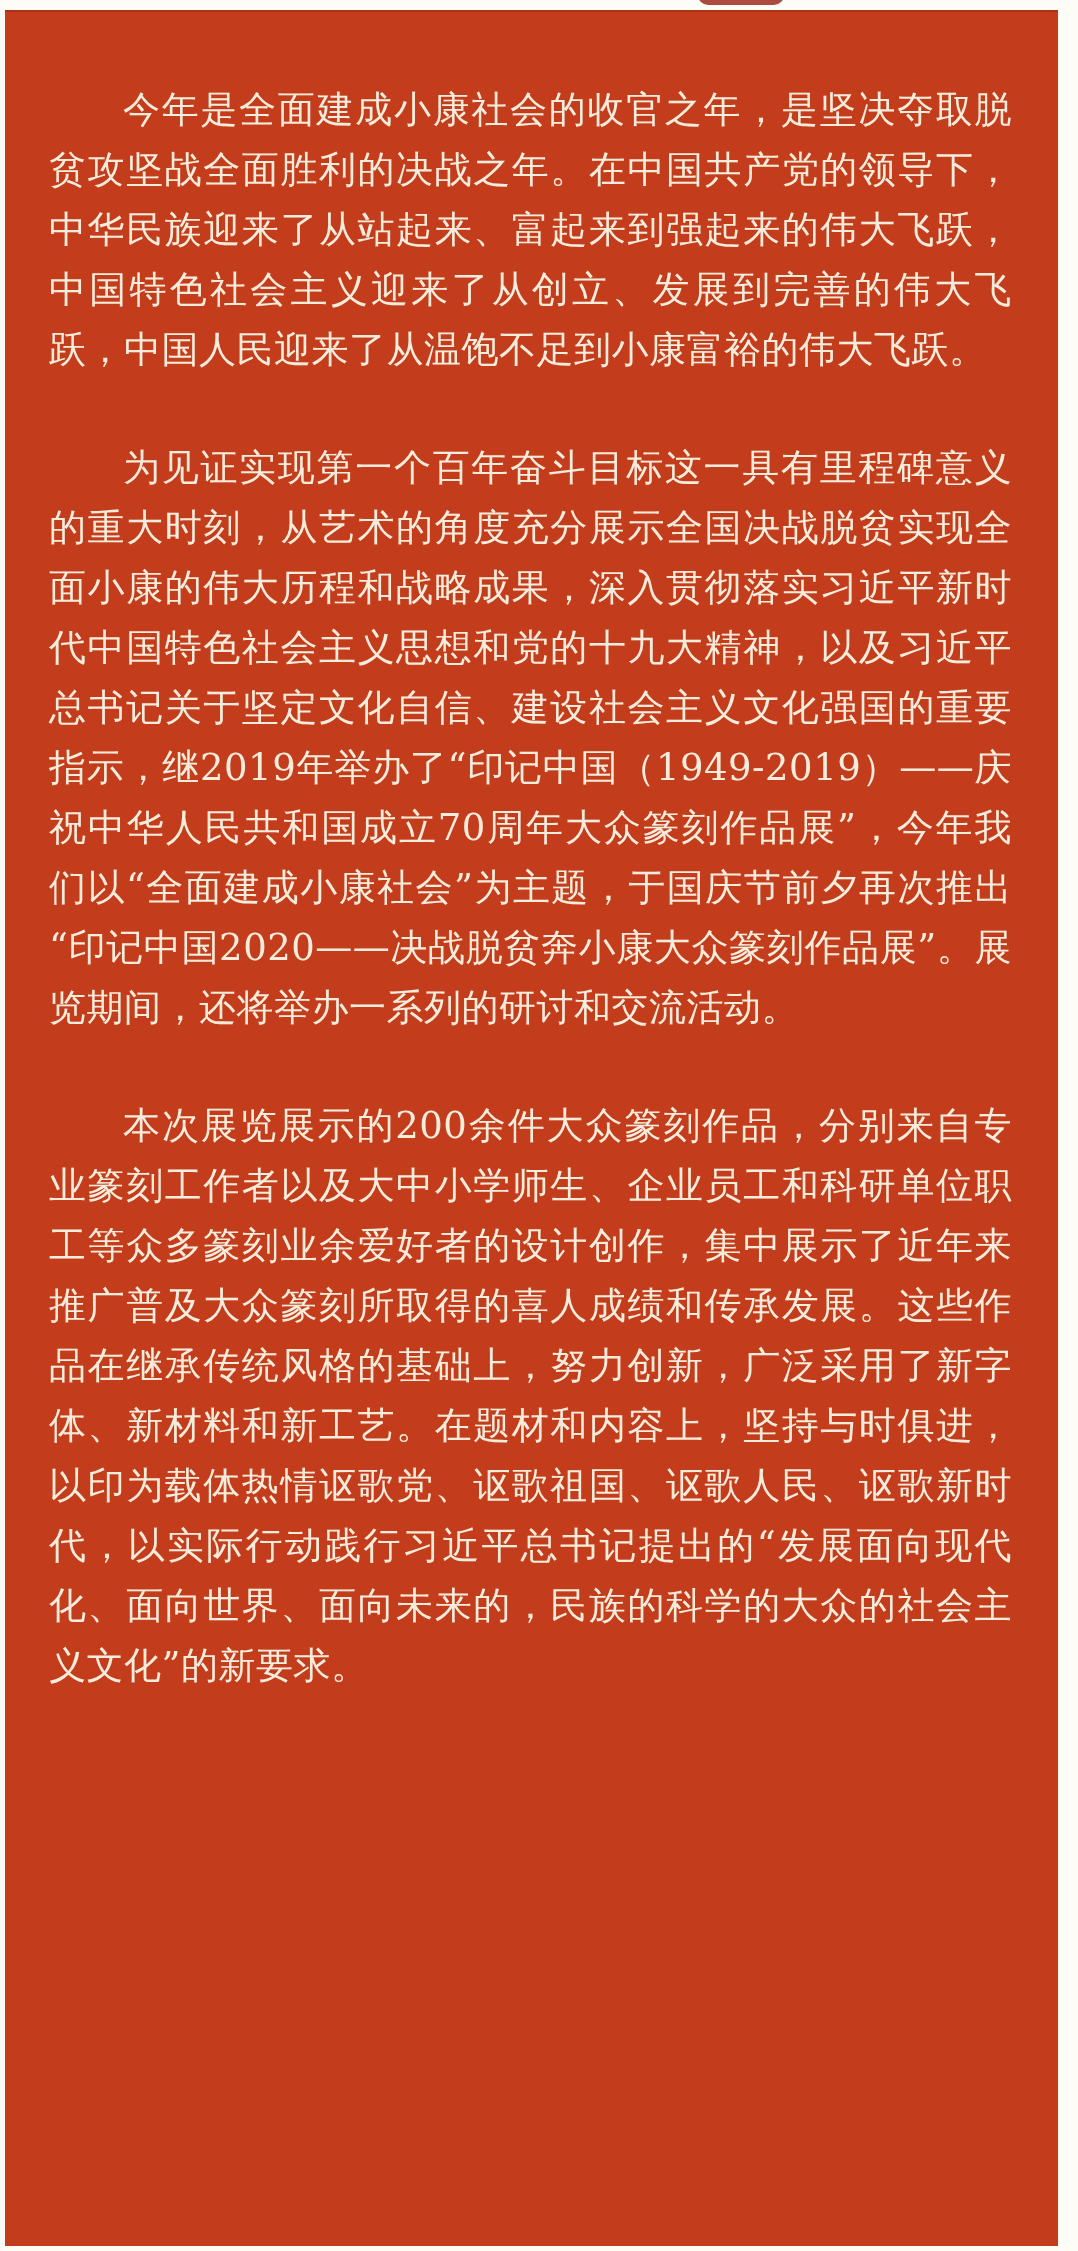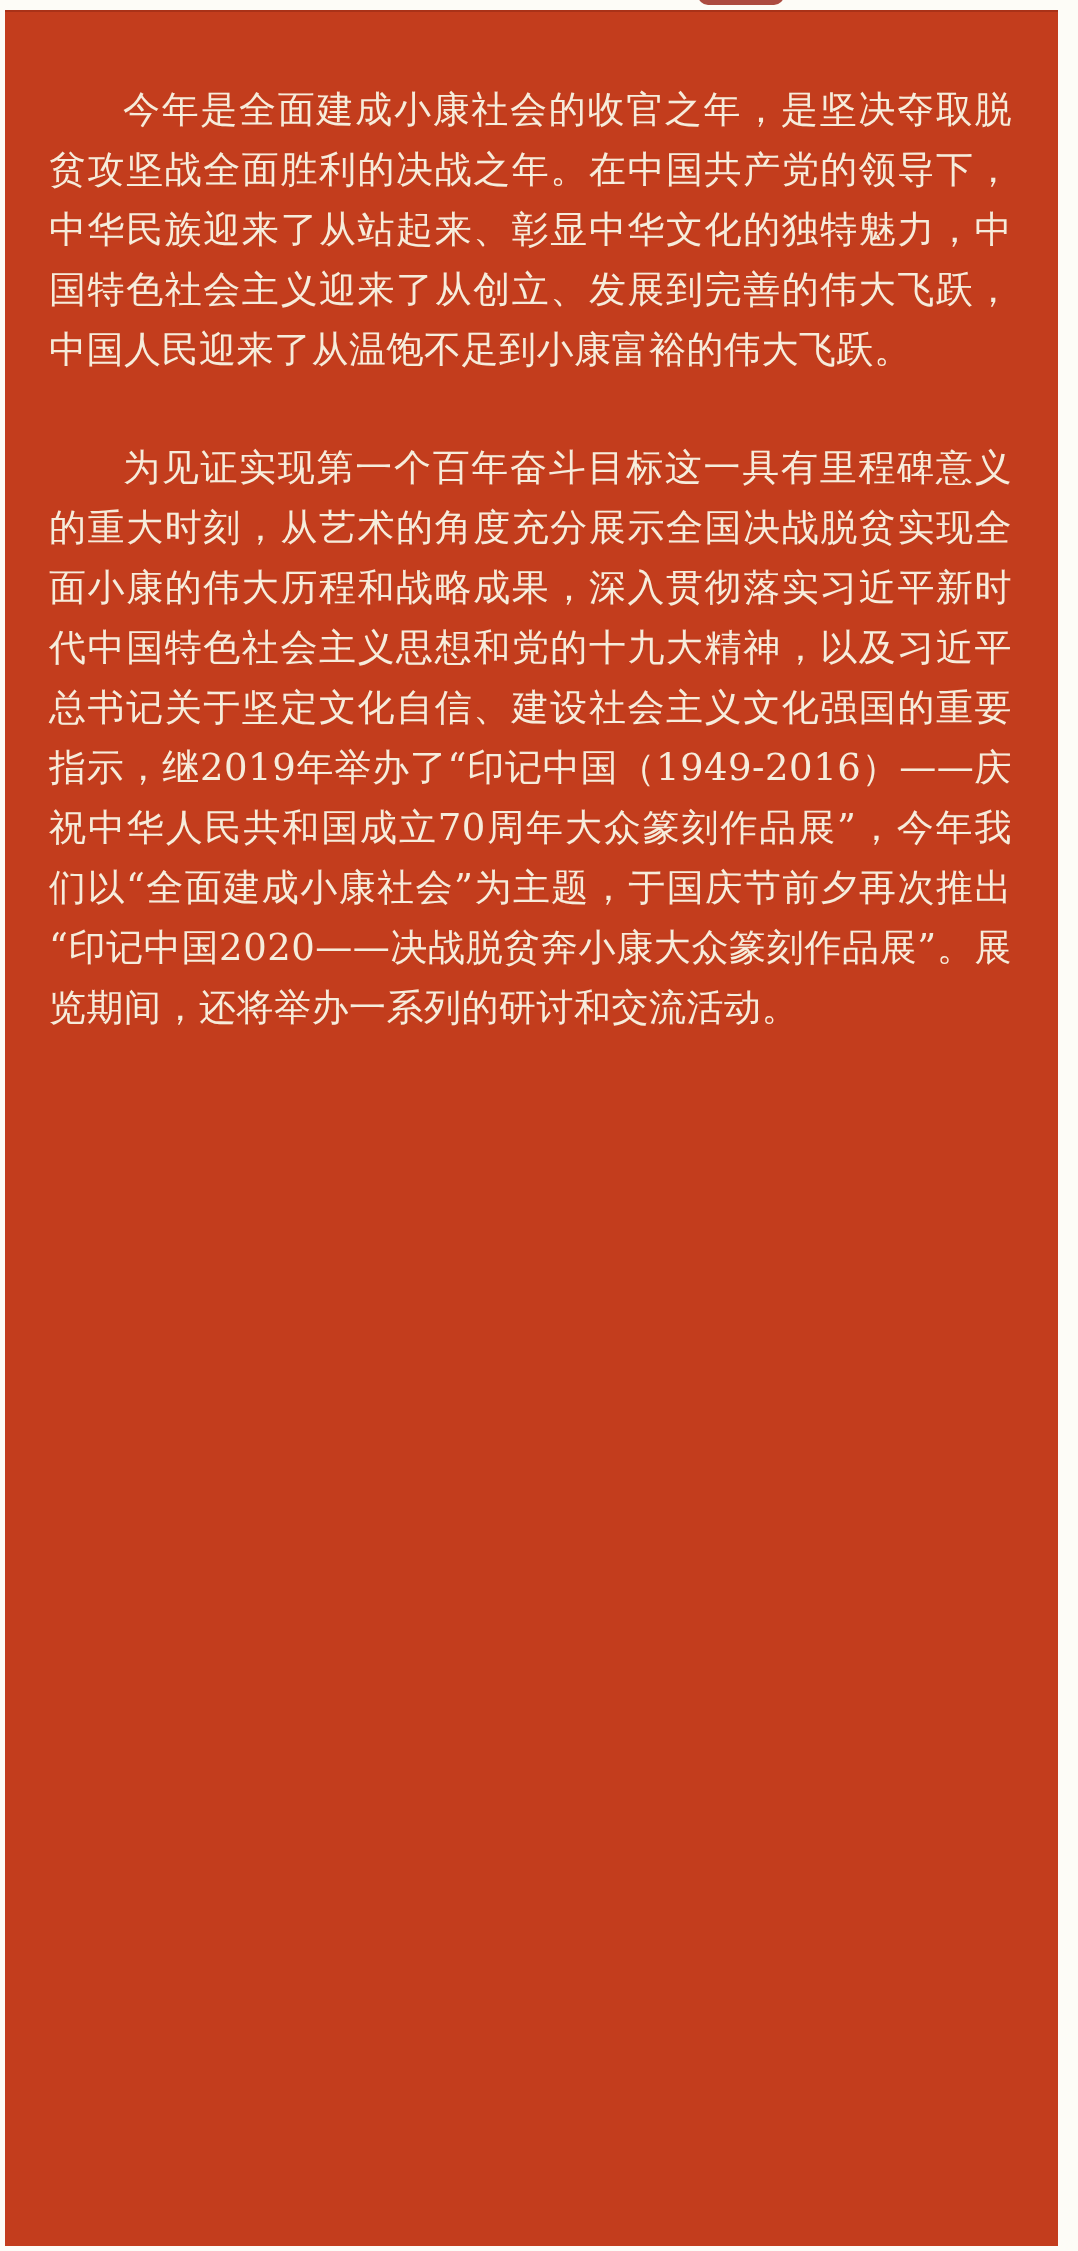--- a/index.html
+++ b/index.html
@@ -44,16 +44,17 @@
     letter-spacing: 0.5px;
     font-weight: 500;
   }
 </style>
 </head>
 <body style="background: rgb(253, 252, 247);">
 
 <div class="page" style="background: rgb(253, 252, 247);">
   <div class="top-fragment" style="background: rgb(158, 44, 32);"></div>
   <div class="red-panel" style="background: rgb(195, 61, 29); color: rgb(246, 236, 219);">
-    <p>今年是全面建成小康社会的收官之年，是坚决夺取脱贫攻坚战全面胜利的决战之年。在中国共产党的领导下，中华民族迎来了从站起来、彰显中华文化的独特魅力，中国特色社会主义迎来了从创立、发展到完善的伟大飞跃，中国人民迎来了从温饱不足到小康富裕的伟大飞跃。</p>
-    <p>为见证实现第一个百年奋斗目标这一具有里程碑意义的重大时刻，从艺术的角度充分展示全国决战脱贫实现全面小康的伟大历程和战略成果，深入贯彻落实习近平新时代中国特色社会主义思想和党的十九大精神，以及习近平总书记关于坚定文化自信、建设社会主义文化强国的重要指示，继2019年举办了“印记中国（1949-2016）——庆祝中华人民共和国成立70周年大众篆刻作品展”，今年我们以“全面建成小康社会”为主题，于国庆节前夕再次推出 “印记中国2020——决战脱贫奔小康大众篆刻作品展”。展览期间，还将举办一系列的研讨和交流活动。</p>
+    <p>今年是全面建成小康社会的收官之年，是坚决夺取脱贫攻坚战全面胜利的决战之年。在中国共产党的领导下，中华民族迎来了从站起来、富起来到强起来的伟大飞跃，中国特色社会主义迎来了从创立、发展到完善的伟大飞跃，中国人民迎来了从温饱不足到小康富裕的伟大飞跃。</p>
+    <p>为见证实现第一个百年奋斗目标这一具有里程碑意义的重大时刻，从艺术的角度充分展示全国决战脱贫实现全面小康的伟大历程和战略成果，深入贯彻落实习近平新时代中国特色社会主义思想和党的十九大精神，以及习近平总书记关于坚定文化自信、建设社会主义文化强国的重要指示，继2019年举办了“印记中国（1949-2019）——庆祝中华人民共和国成立70周年大众篆刻作品展”，今年我们以“全面建成小康社会”为主题，于国庆节前夕再次推出 “印记中国2020——决战脱贫奔小康大众篆刻作品展”。展览期间，还将举办一系列的研讨和交流活动。</p>
+    <p>本次展览展示的200余件大众篆刻作品，分别来自专业篆刻工作者以及大中小学师生、企业员工和科研单位职工等众多篆刻业余爱好者的设计创作，集中展示了近年来推广普及大众篆刻所取得的喜人成绩和传承发展。这些作品在继承传统风格的基础上，努力创新，广泛采用了新字体、新材料和新工艺。在题材和内容上，坚持与时俱进，以印为载体热情讴歌党、讴歌祖国、讴歌人民、讴歌新时代，以实际行动践行习近平总书记提出的“发展面向现代化、面向世界、面向未来的，民族的科学的大众的社会主义文化”的新要求。</p>
   </div>
 </div>
 
 </body></html>

